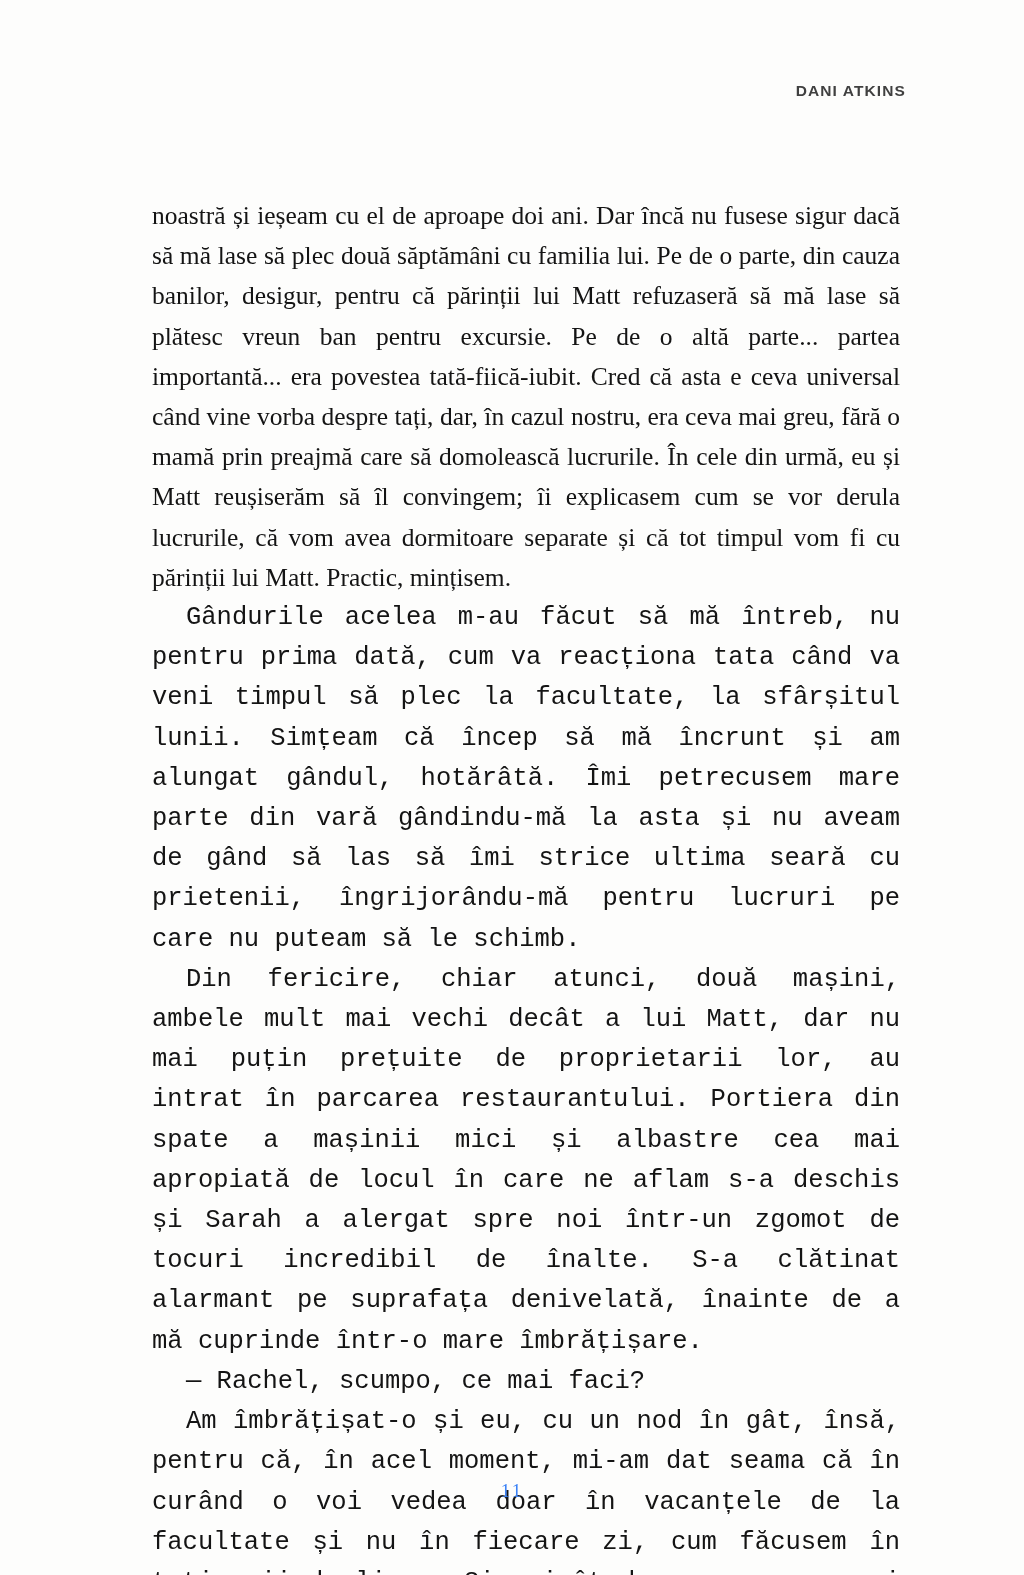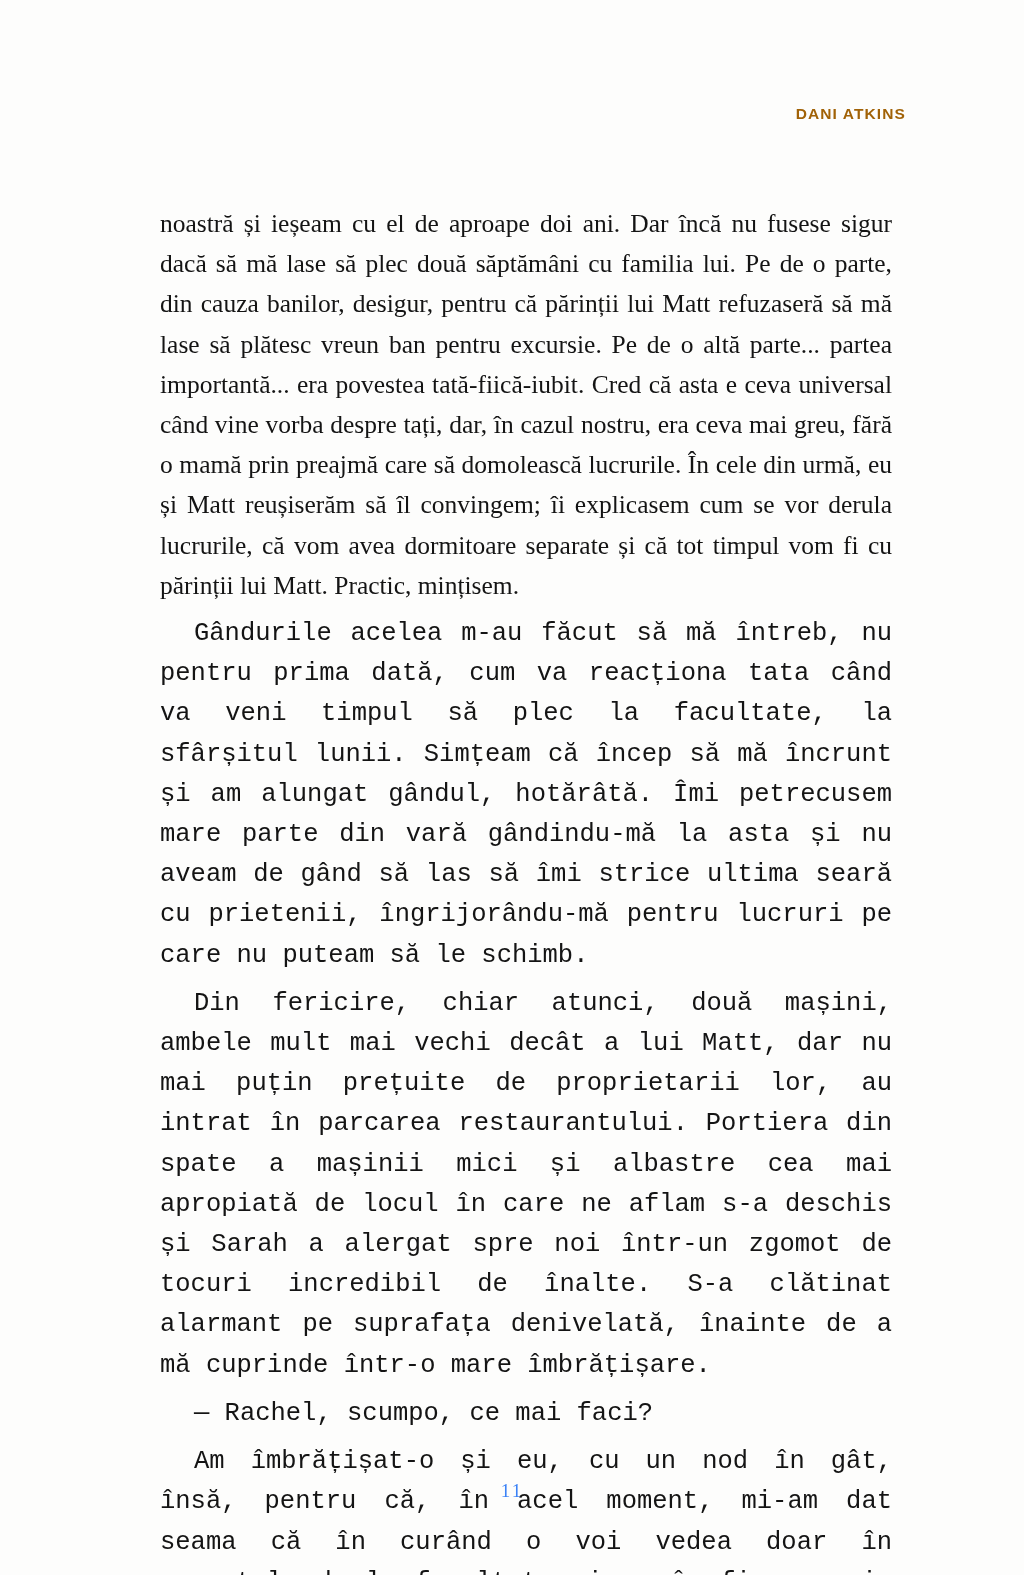--- a/index.html
+++ b/index.html
@@ -15,36 +15,36 @@
     color: #111111;
     overflow: hidden;
   }
   .page {
     position: absolute;
     inset: 0;
     background: #fdfdfc;
   }
   .running-head {
     position: absolute;
-    top: 105px;
+    top: 82px;
     right: 118px;
     font-family: "Liberation Sans", sans-serif;
     font-weight: bold;
     font-size: 15.5px;
     letter-spacing: 1.1px;
-    color: #a16207;
+    color: #404040;
   }
   .body-col {
     position: absolute;
     left: 152px;
     top: 196px;
     width: 748px;
   }
   .para {
-    margin: 8px;
+    margin: 0;
     font-size: 25.5px;
     line-height: 40.2px;
     text-align: justify;
     text-justify: inter-word;
     color: #141414;
     hyphens: manual;
   }
   .para + .para {
     text-indent: 34px;
     font-family: Liberation Mono, monospace;

